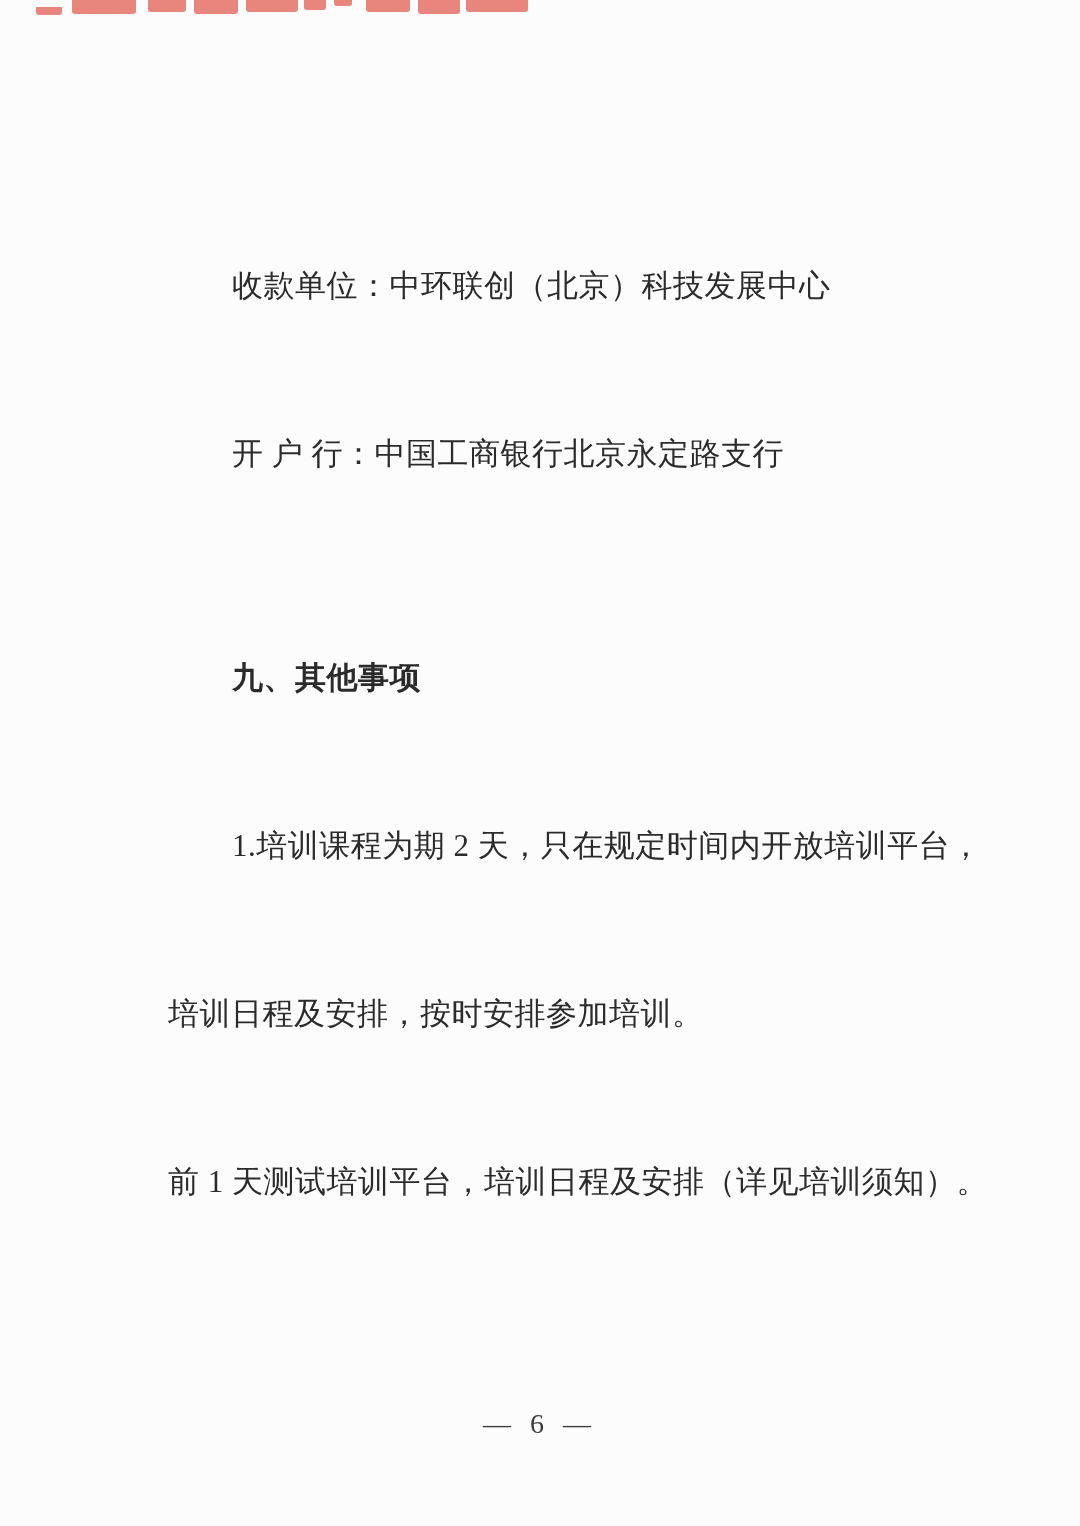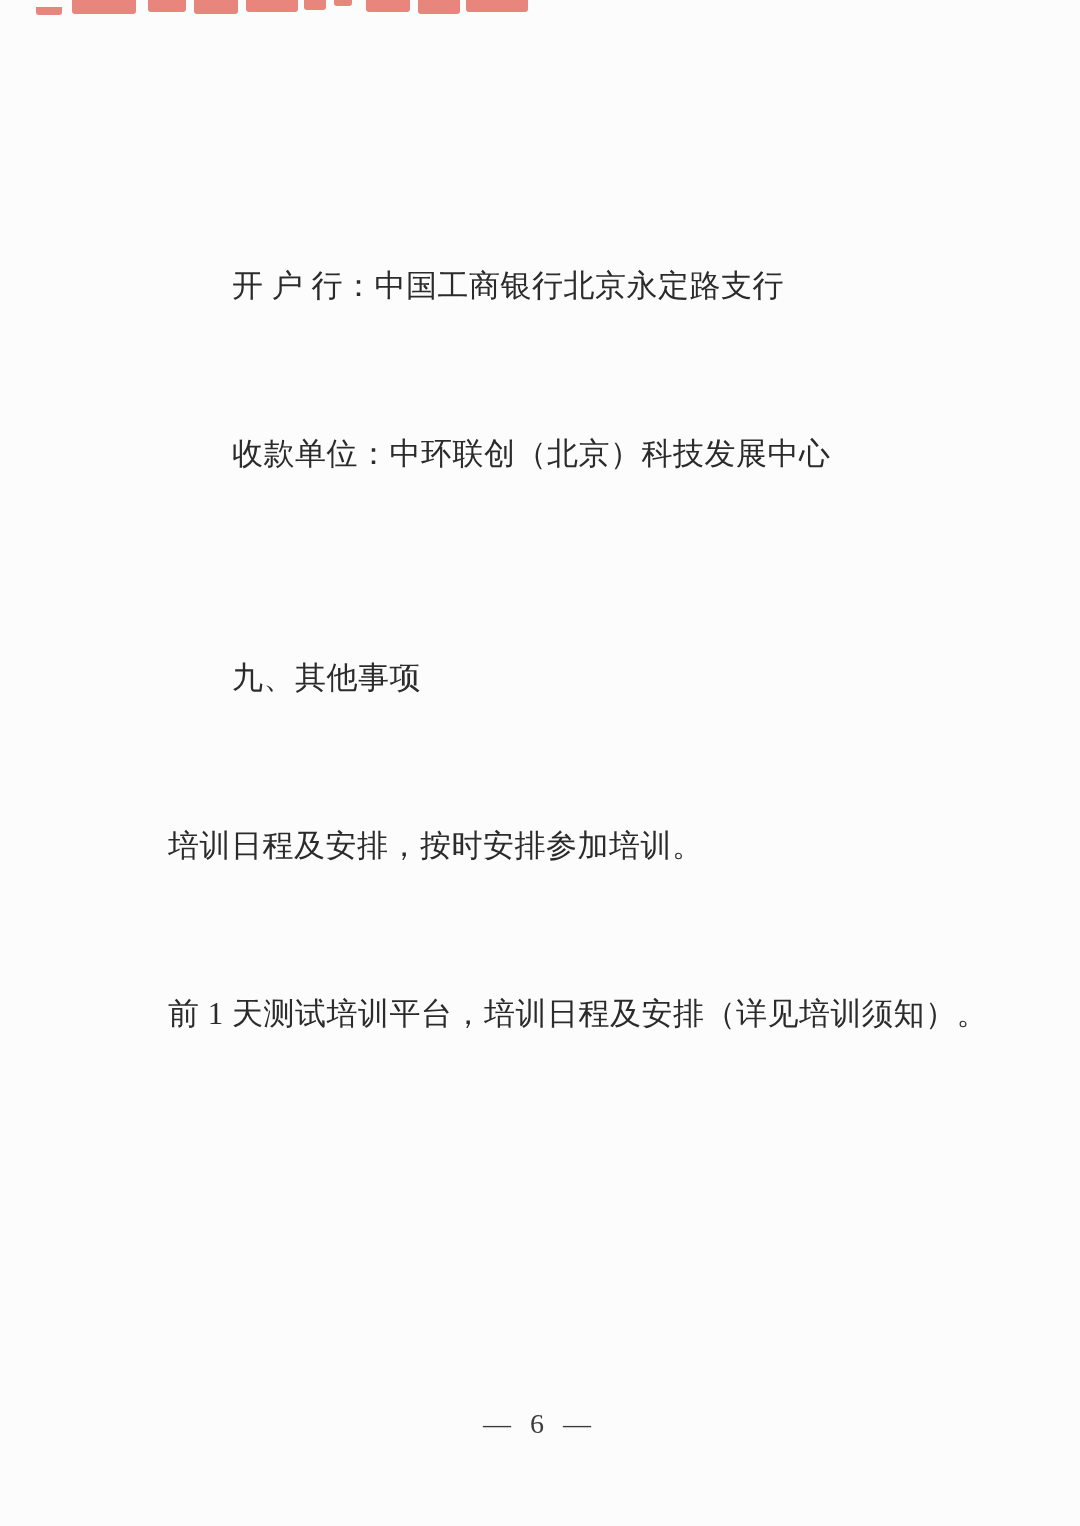--- a/index.html
+++ b/index.html
@@ -43,21 +43,21 @@
     font-size: 31px;
     line-height: 56px;
     letter-spacing: 0.5px;
     white-space: pre-wrap;
   }
   .ln {
     height: 56px;
     white-space: nowrap;
   }
   .indent { padding-left: 64px; }
-  .bold { font-weight: 400; }
+  .bold { font-weight: 700; }
   .footer {
     position: absolute;
     top: 1408px;
     left: 0;
     width: 100%;
     text-align: center;
     font-size: 28px;
     letter-spacing: 6px;
     color: #3c3c3c;
   }
@@ -74,24 +74,25 @@
     <i style="width:44px;height:14px;margin-right:8px"></i>
     <i style="width:52px;height:12px;margin-right:6px"></i>
     <i style="width:22px;height:10px;margin-right:8px"></i>
     <i style="width:18px;height:6px;margin-right:14px"></i>
     <i style="width:44px;height:12px;margin-right:8px"></i>
     <i style="width:42px;height:14px;margin-right:6px"></i>
     <i style="width:62px;height:12px"></i>
   </div>
 
   <main class="doc">
+    <div class="ln indent">收款单位：中环联创（北京）科技发展中心</div>
     <div class="ln indent">开 户 行：中国工商银行北京永定路支行</div>
-    <div class="ln indent">收款单位：中环联创（北京）科技发展中心</div>
 
     <div class="ln indent bold">九、其他事项</div>
+    <div class="ln indent">1.培训课程为期 2 天，只在规定时间内开放培训平台，</div>
     <div class="ln">培训日程及安排，按时安排参加培训。</div>
     <div class="ln">前 1 天测试培训平台，培训日程及安排（详见培训须知）。</div>
     
     
     
 
     
     
     
     

